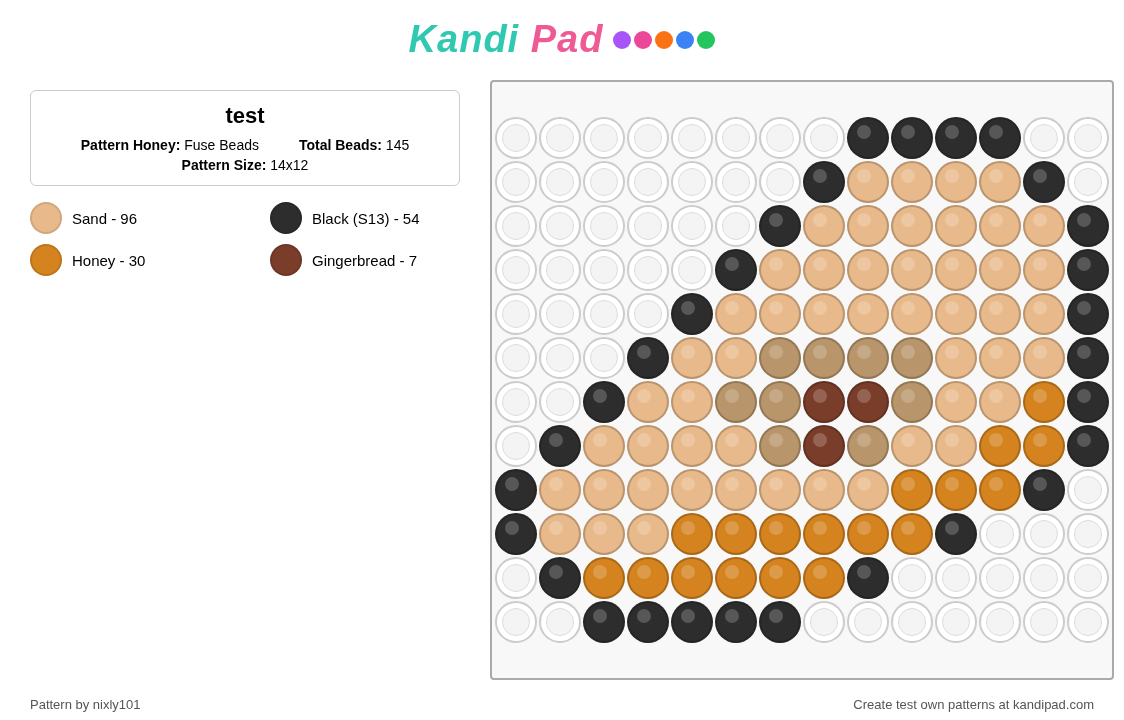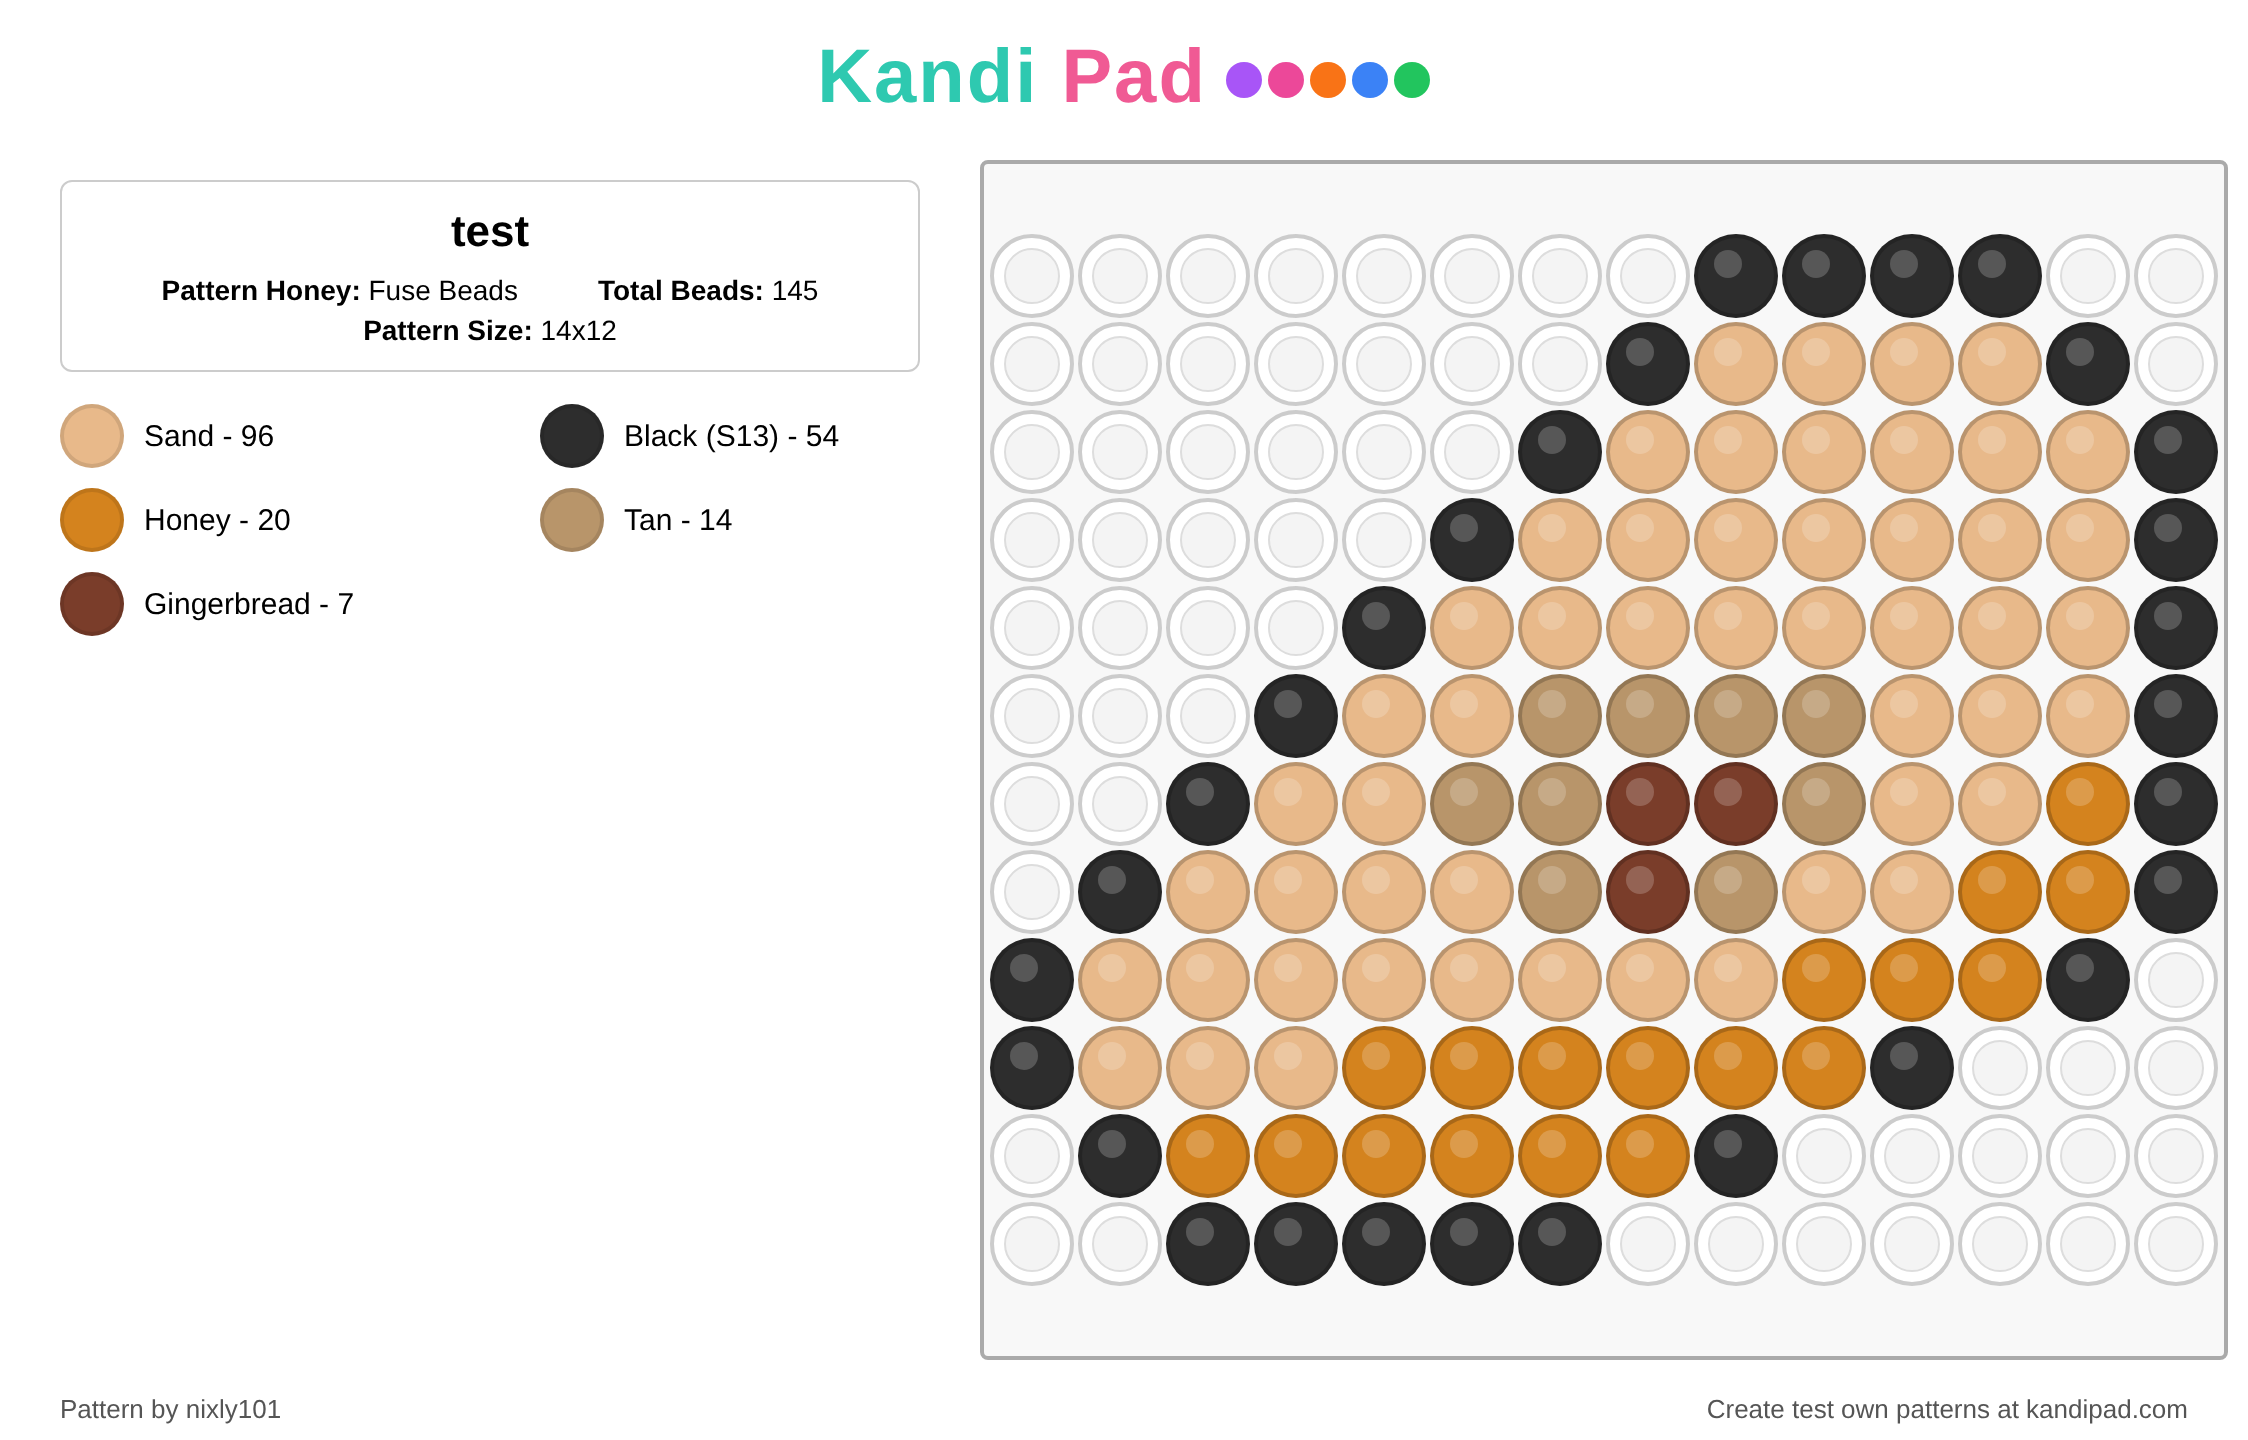--- a/index.html
+++ b/index.html
@@ -11,20 +11,21 @@
       overflow: hidden;
     }
 
     
     .header {
       display: flex;
       justify-content: center;
       align-items: center;
       padding: 18px 0 10px 0;
       gap: 10px;
+      font-style: italic;
     }
     .logo-text {
       font-size: 38px;
       font-weight: bold;
       letter-spacing: 1px;
     }
     .logo-kandi { color: #2ec9b0; }
     .logo-pad { color: #f05a94; }
     .logo-icons {
       display: flex;
@@ -167,25 +168,21 @@
       <div class="legend-item">
       <div class="color-swatch" style="background:#e8b98a;"></div>
       <span>Sand - 96</span>
     </div>
       <div class="legend-item">
       <div class="color-swatch" style="background:#2d2d2d;"></div>
       <span>Black (S13) - 54</span>
     </div>
       <div class="legend-item">
       <div class="color-swatch" style="background:#d4831e;"></div>
-      <span>Honey - 20</span>
-    </div>
-      <div class="legend-item">
-      <div class="color-swatch" style="background:#b8956a;"></div>
-      <span>Tan - 14</span>
+      <span>Honey - 30</span>
     </div>
       <div class="legend-item">
       <div class="color-swatch" style="background:#7a3d2a;"></div>
       <span>Gingerbread - 7</span>
     </div>
     </div>
 </div>
 
 <div class="grid-area">
   <div class="bead-grid" id="bead-grid">

